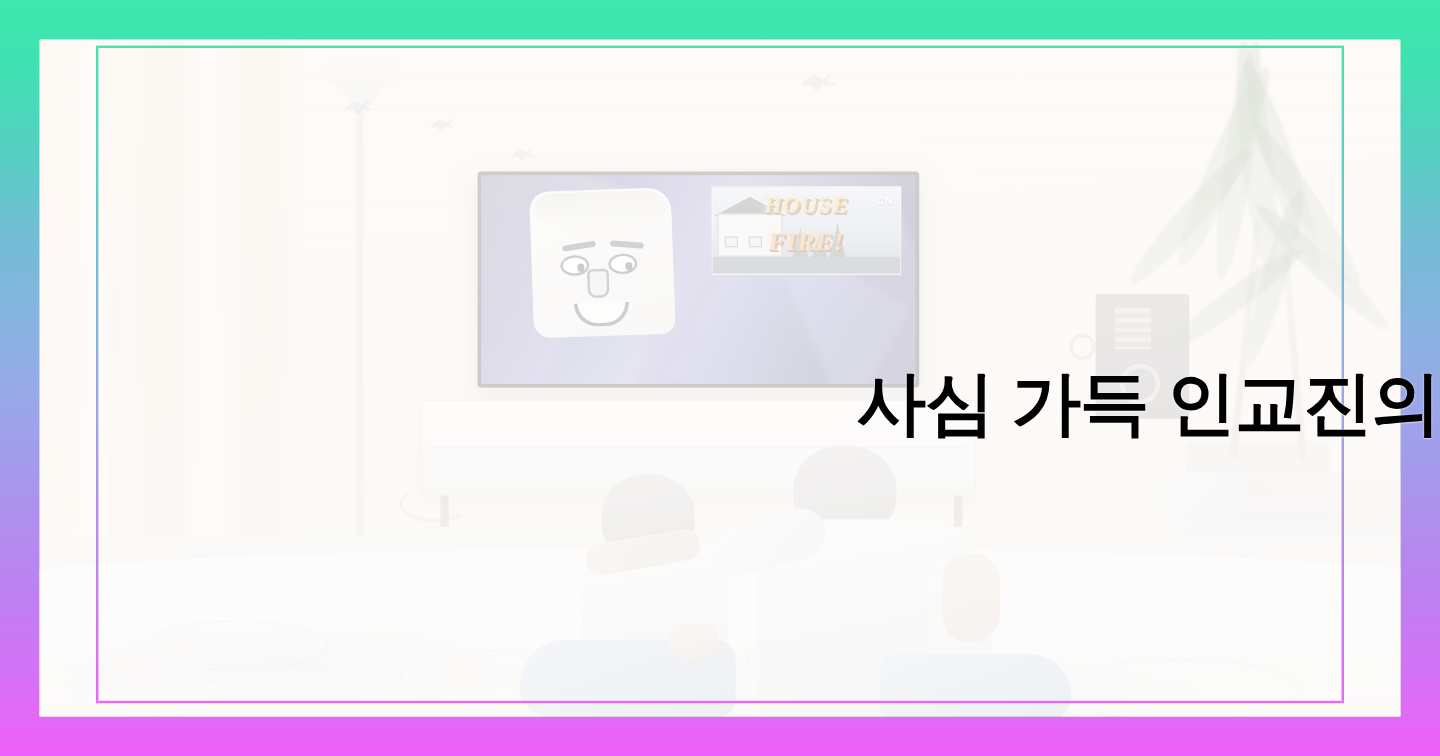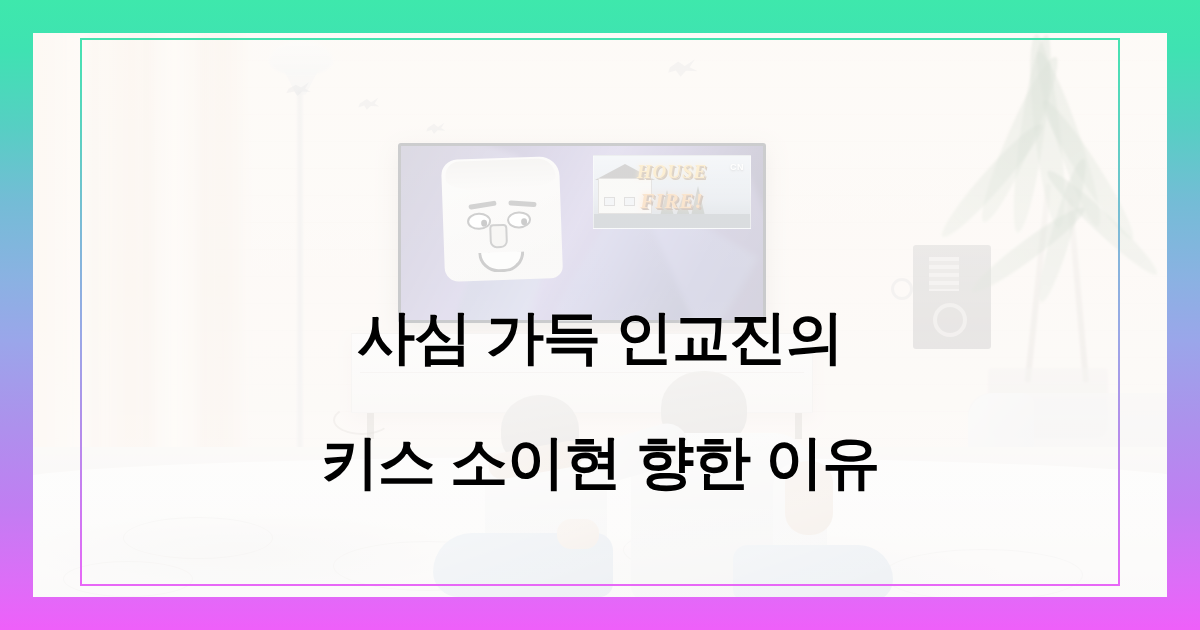--- a/index.html
+++ b/index.html
@@ -371,21 +371,21 @@
     font-weight:700;
     font-size:58px;
     line-height:1.08;
     letter-spacing:-1px;
     white-space:pre-line;
     text-shadow:
       0 0 2px rgba(255,255,255,.55),
       0 1px 1px rgba(255,255,255,.45);
     pointer-events:none;
   }
-  .headline .line{ display:block; }
+  .headline .line{ display:block;text-align:right; }
 </style>
 </head>
 <body>
 
 <div id="thumbnail">
 
   <div class="frame-gradient"></div>
 
   <div class="photo-area">
 
@@ -503,16 +503,15 @@
     </div>
 
     <div class="wash"></div>
     <div class="wash-2"></div>
 
     <div class="inner-line"></div>
   </div>
 
   <div class="headline">
     <span class="line">사심 가득 인교진의</span>
-    <span class="line">키스 소이현 향한 이유</span>
   </div>
 
 </div>
 
 </body></html>

